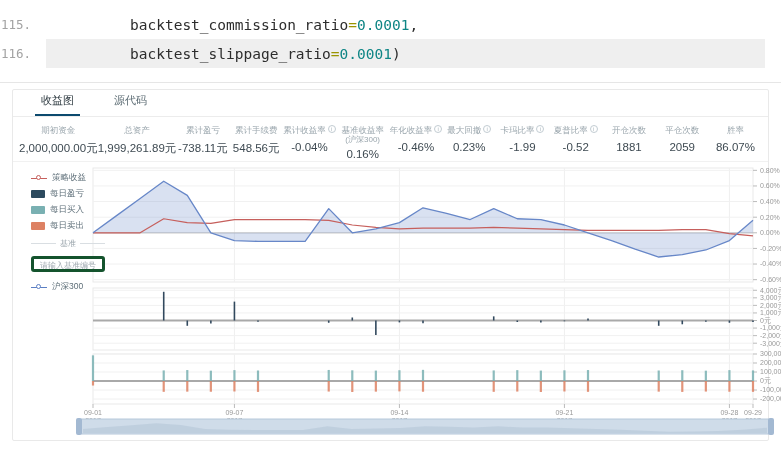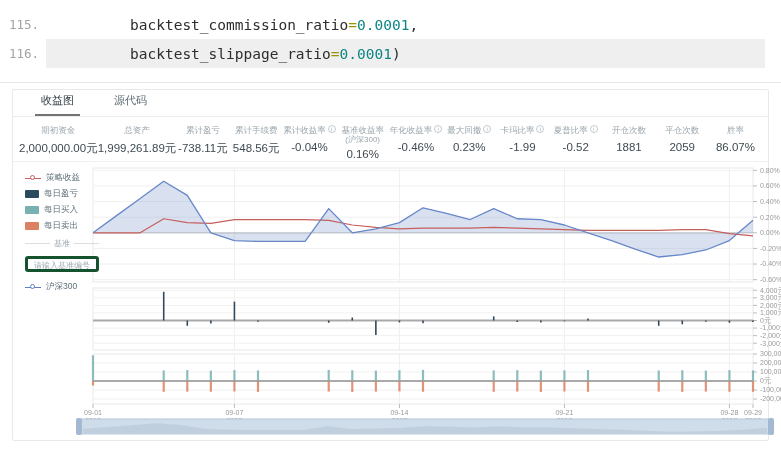--- a/index.html
+++ b/index.html
@@ -2,48 +2,48 @@
 <html><head>
 <meta charset="utf-8">
 <style>
 *{margin:0;padding:0;box-sizing:border-box}
 html,body{width:781px;height:456px;background:#fff;overflow:hidden;
   font-family:"Liberation Sans","DejaVu Sans",sans-serif;}
 
 .code-area{padding:10px 0 0 0;background:#fff}
 .code-line{display:flex;align-items:stretch;height:29px;
   font-family:"DejaVu Sans Mono","Liberation Mono",monospace;font-size:14.5px;color:#2d2d2d}
-.line-num{width:46px;flex:none;color:#a3a3a3;font-size:12.5px;padding-left:9px;
+.line-num{width:46px;flex:none;color:#a3a3a3;font-size:12.5px;padding-left:1px;
   display:flex;align-items:center;font-family:"DejaVu Sans Mono",monospace}
 .line-body{flex:1;margin-right:16px;padding-left:84px;display:flex;align-items:center;white-space:pre}
 .code-line.hl .line-body{background:#efefef}
 .tok-plain{color:#2d2d2d}
 .tok-operator{color:#9a9400}
 .tok-number{color:#0e8585}
 .code-gap{height:14px}
 .page-divider{border-top:1px solid #e6e6e6}
 
 .panel{margin:6px 12px 0 12px;border:1px solid #e9e9e9;border-radius:2px;background:#fff}
 .tabs{height:27px;border-bottom:1px solid #ececec;padding-left:8px;display:flex;align-items:flex-end}
 .tab{font-size:11px;color:#5a6a72;padding:6px 6px 6px;margin:0 14px;cursor:pointer;border-bottom:2px solid transparent}
-.tab.active{color:#2f3b42;border-bottom:2px solid #737373}
+.tab.active{color:#2f3b42;border-bottom:2px solid #0c4a6e}
 
 .metrics{display:flex;align-items:flex-start;padding:4px 6px 2px 6px;border-bottom:1px solid #f1f1f1;height:45px}
 .metric{flex:1;text-align:center;padding-top:4px}
 .metric.wide{flex:1.45}
 .m-label{font-size:8.5px;color:#9aa6ad;line-height:10px;white-space:nowrap}
 .m-sub{font-size:8px;color:#9aa6ad;line-height:9px}
 .m-value{font-size:11.5px;color:#3e4a52;margin-top:6px;white-space:nowrap}
 .metric.has-sub .m-value{margin-top:4px}
 .info-icon{display:inline-block;width:8px;height:8px;border:1px solid #c2ccd2;border-radius:50%;
   font-size:6px;line-height:7px;color:#aab6bd;text-align:center;margin-left:2px;vertical-align:2px}
 
 .chart-region{position:relative;height:278px}
 .chart-svg{position:absolute;left:0;top:0}
-.legend{position:absolute;left:12px;top:8px;width:74px;z-index:2}
+.legend{position:absolute;left:18px;top:8px;width:74px;z-index:2}
 .lg-item{display:flex;align-items:center;height:16px;cursor:pointer}
 .lg-label{font-size:8.5px;color:#5d6e78;margin-left:5px;white-space:nowrap}
 .mk-line{position:relative;width:16px;height:8px;flex:none}
 .mk-line .bar{position:absolute;left:0;top:3.5px;width:16px;height:1.5px}
 .mk-line .dot{position:absolute;left:5px;top:1px;width:5px;height:5px;border-radius:50%;background:#fff;border-width:1.5px;border-style:solid}
 .mk-square{width:14px;height:8px;border-radius:1px;flex:none}
 .lg-divider{display:flex;align-items:center;height:14px;margin-top:2px}
 .lg-divider .ln{flex:1;border-top:1px solid #d9dee2}
 .lg-divider .tx{font-size:8px;color:#98a3aa;margin:0 4px}
 .lg-input{margin-top:6px;border:3px solid #14532d;border-radius:3px;height:16px;line-height:14px;

